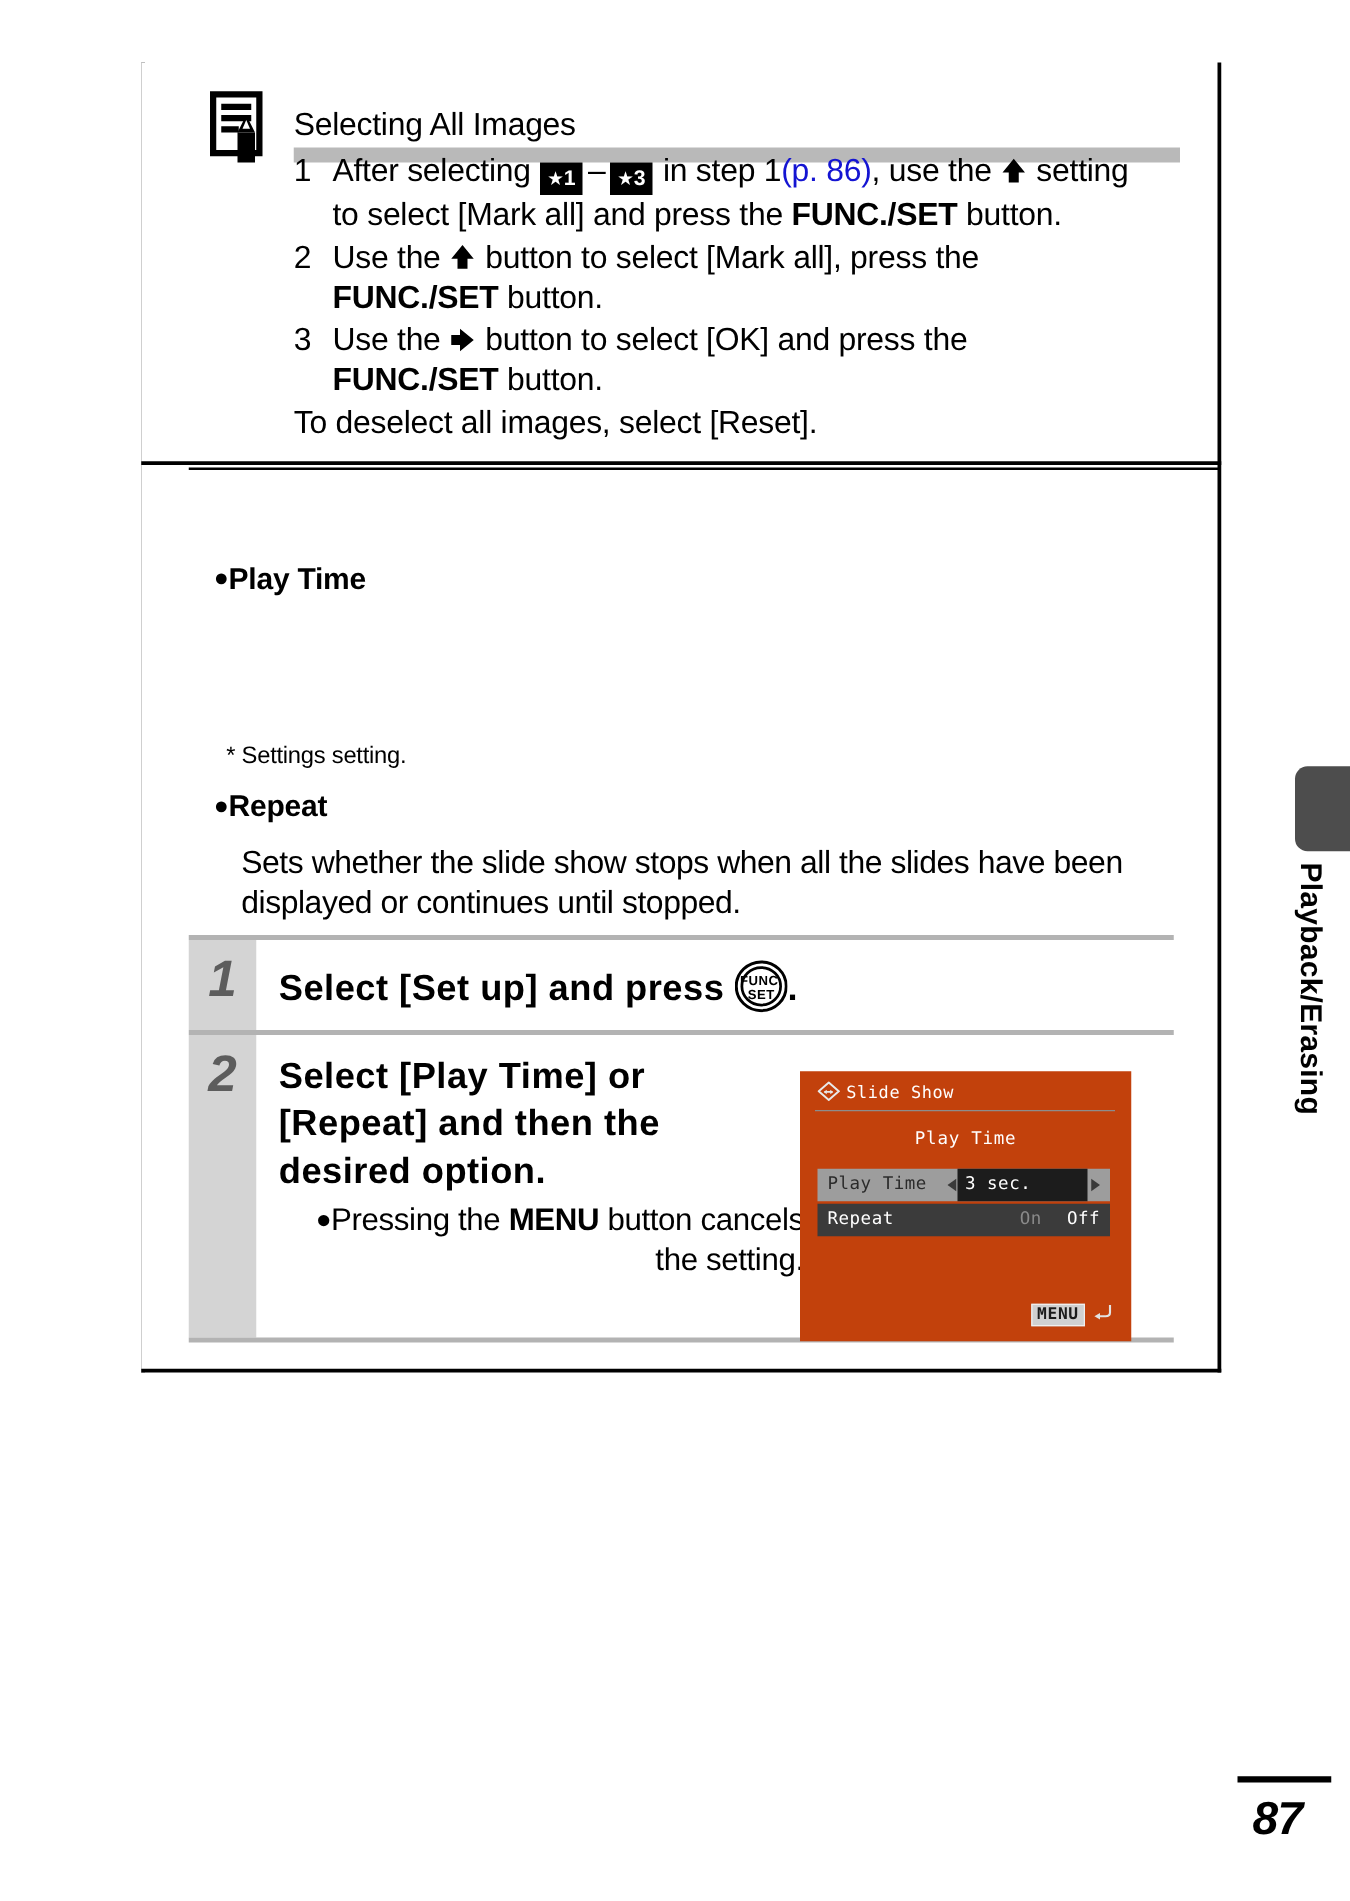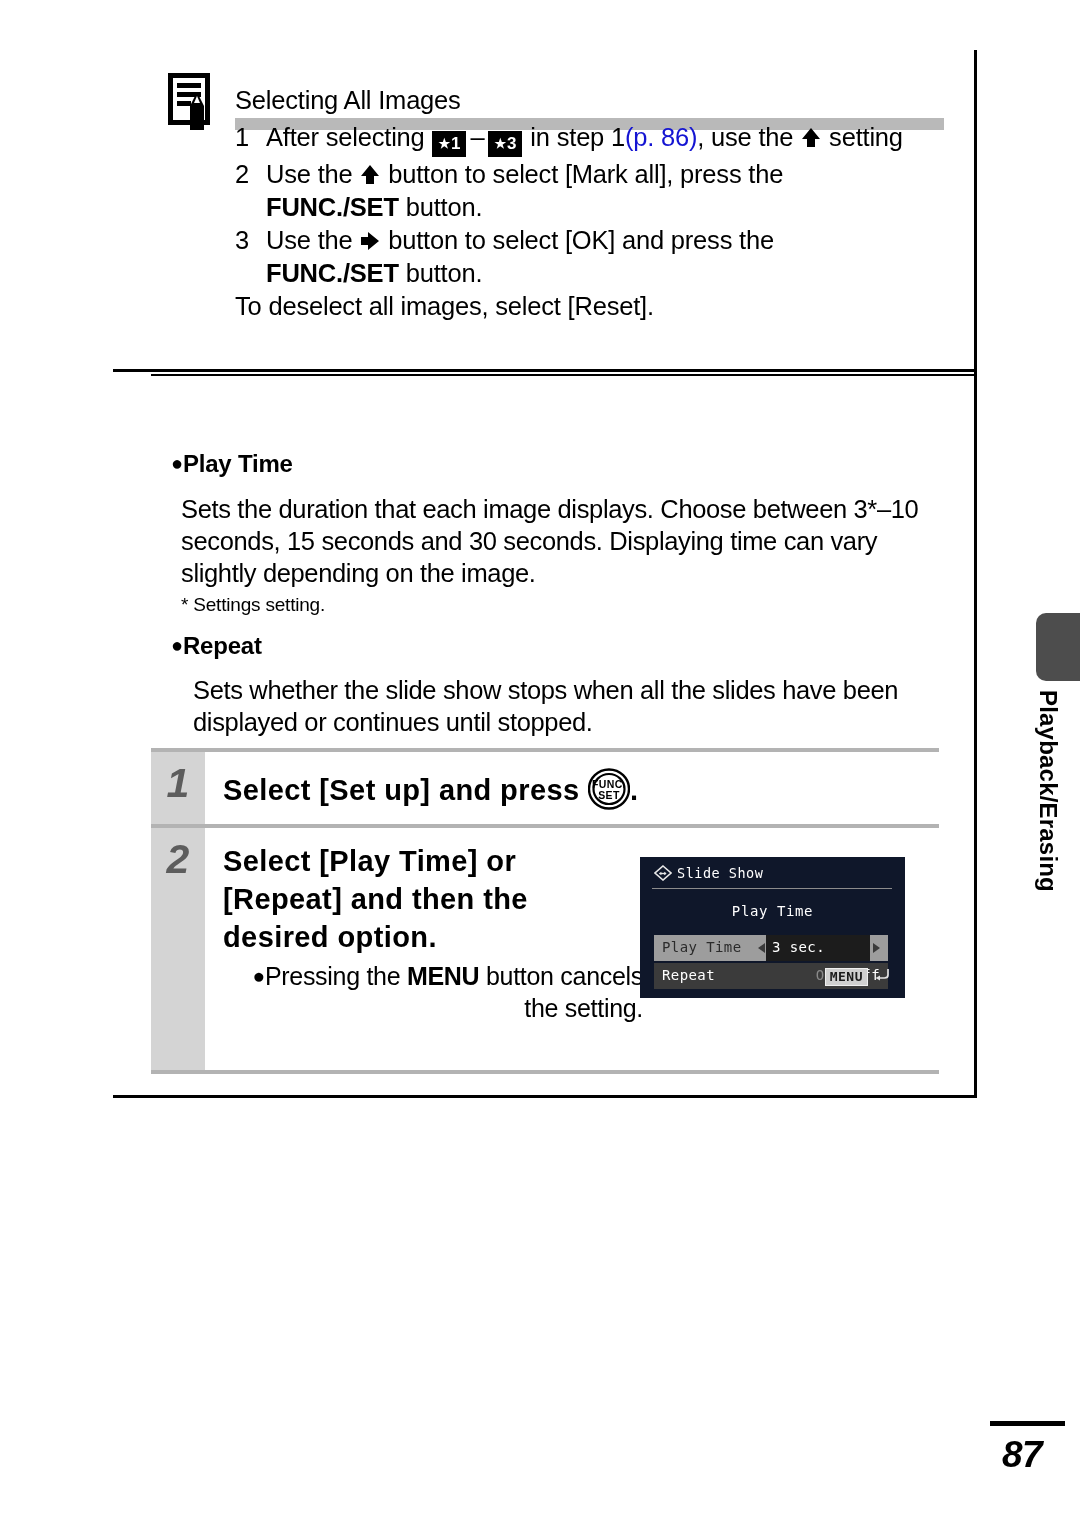--- a/index.html
+++ b/index.html
@@ -217,22 +217,22 @@
     position: relative;
     text-decoration: underline;
   }
 
   
   .lcd {
     position: absolute;
     left: 527px;
     top: 485px;
     width: 265px;
-    height: 141px;
-    background: #0f172a;
+    height: 216px;
+    background: #c2410c;
     box-sizing: border-box;
     font-family: "DejaVu Sans Mono", monospace;
     color: #ffffff;
     overflow: hidden;
   }
   .lcd-head {
     position: absolute;
     left: 14px; top: 8px;
     font-size: 13.5px;
     letter-spacing: 0.5px;
@@ -395,20 +395,25 @@
         <span class="num">1</span>
         <span>After selecting</span>
         <span class="star-badge"><span class="st">★</span><span>1</span></span><span class="dash-sep">–</span><span class="star-badge"><span class="st">★</span><span>3</span></span>
         <span>in step 1</span><span class="pref">(p. 86)</span><span>, use the</span>
         <span class="arrow-up">
           <svg width="22" height="24" viewBox="0 0 22 24">
             <polygon points="11,2 20,13 15,13 15,21 7,21 7,13 2,13" fill="#000"></polygon>
           </svg>
         </span>
         <span>setting</span>
+        <div>
+          <span>to select [Mark all] and press the</span>
+          <span class="b">FUNC./SET</span>
+          <span>button.</span>
+        </div>
       </div>
 
       <div class="note-step">
         <span class="num">2</span>
         <span>Use the</span>
         <span class="arrow-up">
           <svg width="22" height="24" viewBox="0 0 22 24">
             <polygon points="11,2 20,13 15,13 15,21 7,21 7,13 2,13" fill="#000"></polygon>
           </svg>
         </span>
@@ -439,21 +444,20 @@
   </div>
 
   <div class="main-box">
 
     <div class="title-underline"></div>
 
     <div class="sub-head" style="left:58px; top:78px;">
       <span class="dot">●</span><span>Play Time</span>
     </div>
 
-    <div class="body-par" style="left:68px; top:121px; width:765px;">Sets the duration that each image displays. Choose between 3*–10 seconds, 15 seconds and 30 seconds. Displaying time can vary slightly depending on the image.</div>
 
     <div class="footnote" style="left:68px; top:222px;">* Settings setting.</div>
 
     <div class="sub-head" style="left:58px; top:260px;">
       <span class="dot">●</span><span>Repeat</span>
     </div>
 
     <div class="body-par" style="left:68px; top:302px; width:765px;margin-left:12px;">Sets whether the slide show stops when all the slides have been displayed or continues until stopped.</div>
 
     <div class="step-rule" style="top:376px;"></div>

